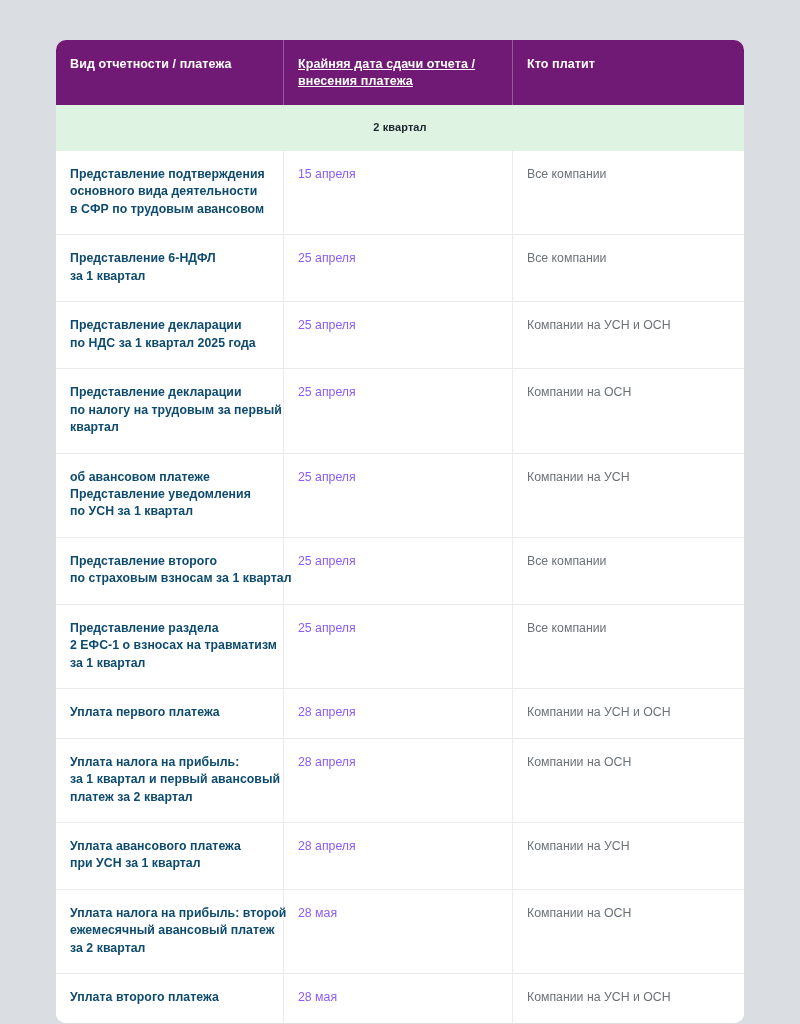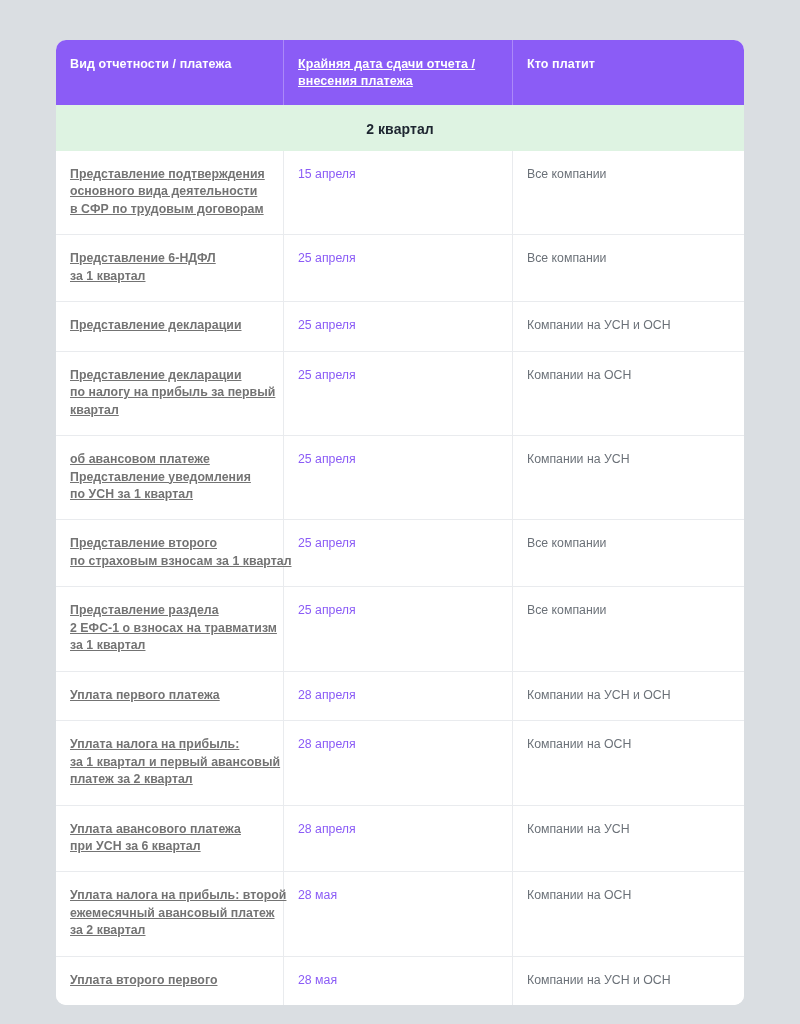--- a/index.html
+++ b/index.html
@@ -30,21 +30,21 @@
     width: 688px;
     background: #ffffff;
     border-radius: 10px;
     overflow: hidden;
     box-sizing: border-box;
   }
 
   
   .thead {
     display: flex;
-    background: #8b5cf6;
+    background: #701a75;
     width: 100%;
     box-sizing: border-box;
   }
   .th {
     box-sizing: border-box;
     padding: 16px 14px 16px 14px;
     color: #ffffff;
     font-size: 12.5px;
     font-weight: bold;
     line-height: 1.32;
@@ -52,21 +52,21 @@
     min-height: 56px;
   }
   .th.c1 { width: 228px; border-right: 1px solid rgba(255,255,255,0.28); }
   .th.c2 { width: 229px; border-right: 1px solid rgba(255,255,255,0.28); text-decoration: underline; }
   .th.c3 { width: 231px; }
 
   
   .section-band {
     background: #def3e2;
     text-align: center;
-    font-size: 14px;
+    font-size: 11px;
     font-weight: bold;
     color: #1d2530;
     padding: 16px 0 16px 0;
     letter-spacing: 0.1px;
     height: 46px;
     box-sizing: border-box;
   }
 
   
   .tbody { width: 100%; }
@@ -81,24 +81,23 @@
 
   .td {
     box-sizing: border-box;
     padding: 15px 14px 16px 14px;
     font-size: 12.3px;
     line-height: 1.42;
   }
   .td.c1 {
     width: 228px;
     border-right: 1px solid #e9ebee;
-    color: #737373;
+    color: #0c4a6e;
     font-weight: bold;
     letter-spacing: 0.05px;
-    text-decoration: underline;
   }
   .td.c2 {
     width: 229px;
     border-right: 1px solid #e9ebee;
     color: #8b5cf6;
     font-weight: normal;
   }
   .td.c3 {
     width: 231px;
     color: #6b7178;
@@ -120,44 +119,45 @@
       <div class="th c3">Кто платит</div>
     </div>
 
     <div class="section-band">2 квартал</div>
 
     <div class="tbody" id="tbody">
         <div class="tr">
           <div class="td c1">
             <span class="line">Представление подтверждения</span>
             <span class="line">основного вида деятельности</span>
-            <span class="line">в СФР по трудовым договорам</span>
+            <span class="line">в СФР по трудовым авансовом</span>
           </div>
           <div class="td c2">15 апреля</div>
           <div class="td c3">Все компании</div>
         </div>
         <div class="tr">
           <div class="td c1">
             <span class="line">Представление 6-НДФЛ</span>
             <span class="line">за 1 квартал</span>
           </div>
           <div class="td c2">25 апреля</div>
           <div class="td c3">Все компании</div>
         </div>
         <div class="tr">
           <div class="td c1">
             <span class="line">Представление декларации</span>
+            <span class="line">по НДС за 1 квартал 2025 года</span>
           </div>
           <div class="td c2">25 апреля</div>
           <div class="td c3">Компании на УСН и ОСН</div>
         </div>
         <div class="tr">
           <div class="td c1">
             <span class="line">Представление декларации</span>
-            <span class="line">по налогу на прибыль за первый</span>
+            <span class="line">по налогу на трудовым за первый</span>
             <span class="line">квартал</span>
           </div>
           <div class="td c2">25 апреля</div>
           <div class="td c3">Компании на ОСН</div>
         </div>
         <div class="tr">
           <div class="td c1">
             <span class="line">об авансовом платеже</span>
             <span class="line">Представление уведомления</span>
             <span class="line">по УСН за 1 квартал</span>
@@ -194,37 +194,37 @@
             <span class="line">Уплата налога на прибыль:</span>
             <span class="line">за 1 квартал и первый авансовый</span>
             <span class="line">платеж за 2 квартал</span>
           </div>
           <div class="td c2">28 апреля</div>
           <div class="td c3">Компании на ОСН</div>
         </div>
         <div class="tr">
           <div class="td c1">
             <span class="line">Уплата авансового платежа</span>
-            <span class="line">при УСН за 6 квартал</span>
+            <span class="line">при УСН за 1 квартал</span>
           </div>
           <div class="td c2">28 апреля</div>
           <div class="td c3">Компании на УСН</div>
         </div>
         <div class="tr">
           <div class="td c1">
             <span class="line">Уплата налога на прибыль: второй</span>
             <span class="line">ежемесячный авансовый платеж</span>
             <span class="line">за 2 квартал</span>
           </div>
           <div class="td c2">28 мая</div>
           <div class="td c3">Компании на ОСН</div>
         </div>
         <div class="tr">
           <div class="td c1">
-            <span class="line">Уплата второго первого</span>
+            <span class="line">Уплата второго платежа</span>
           </div>
           <div class="td c2">28 мая</div>
           <div class="td c3">Компании на УСН и ОСН</div>
         </div>
       </div>
 
   </div>
 
 </div>
 

